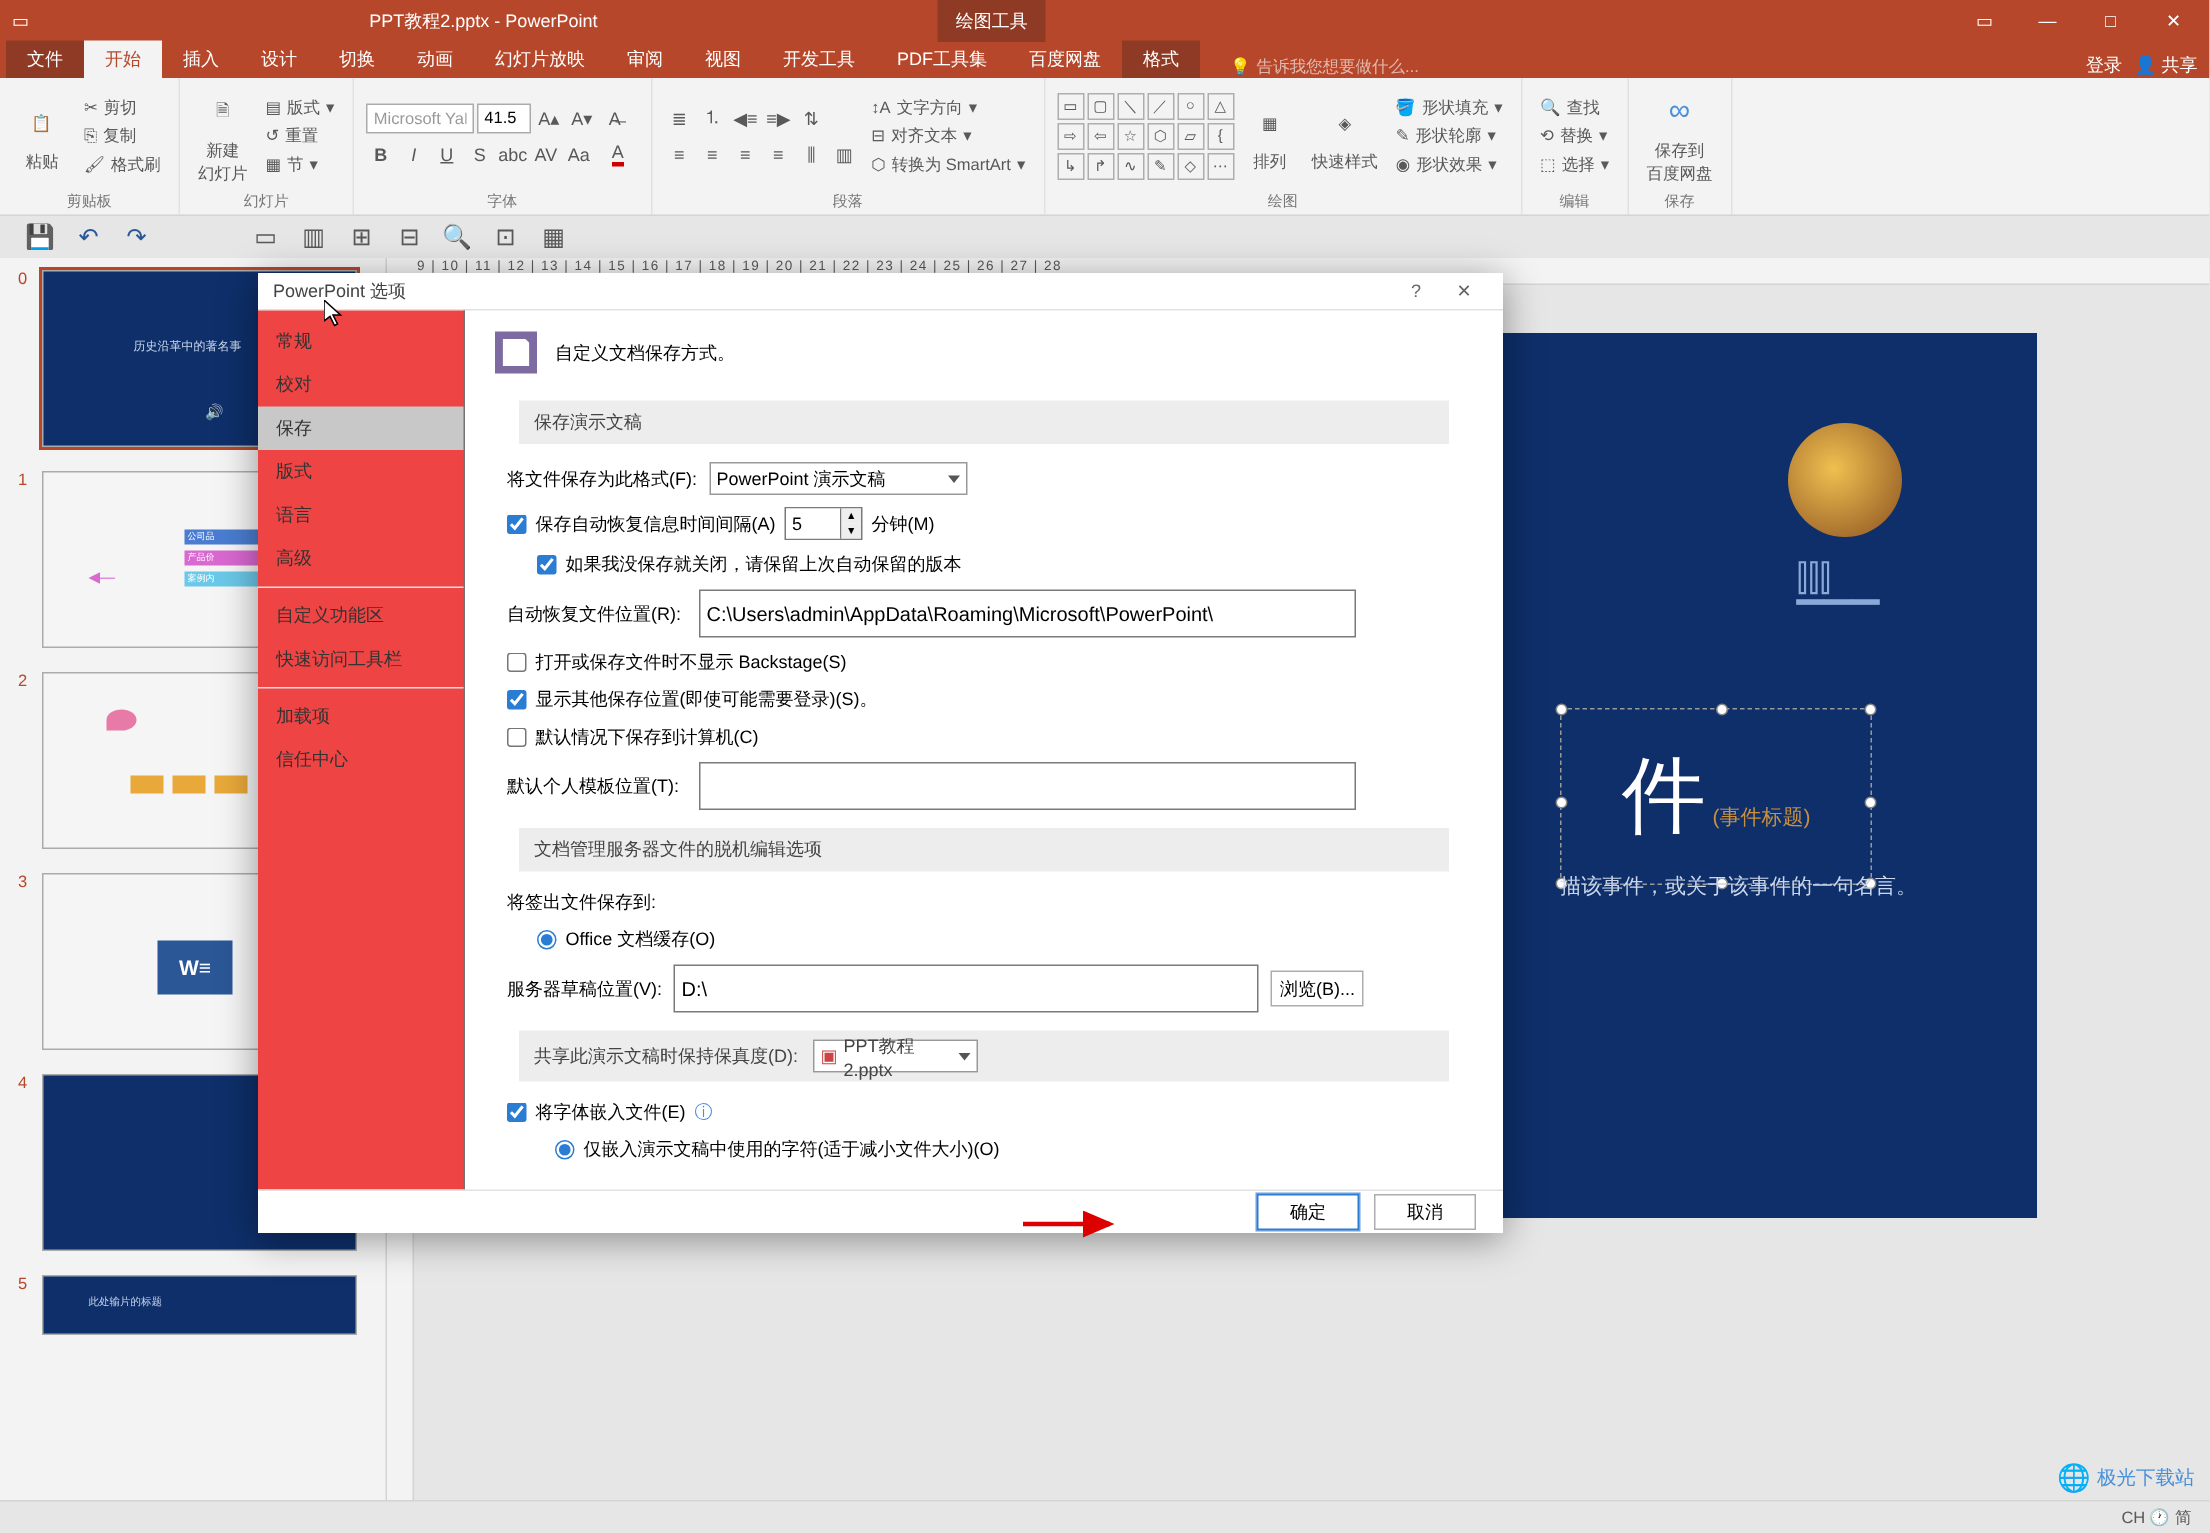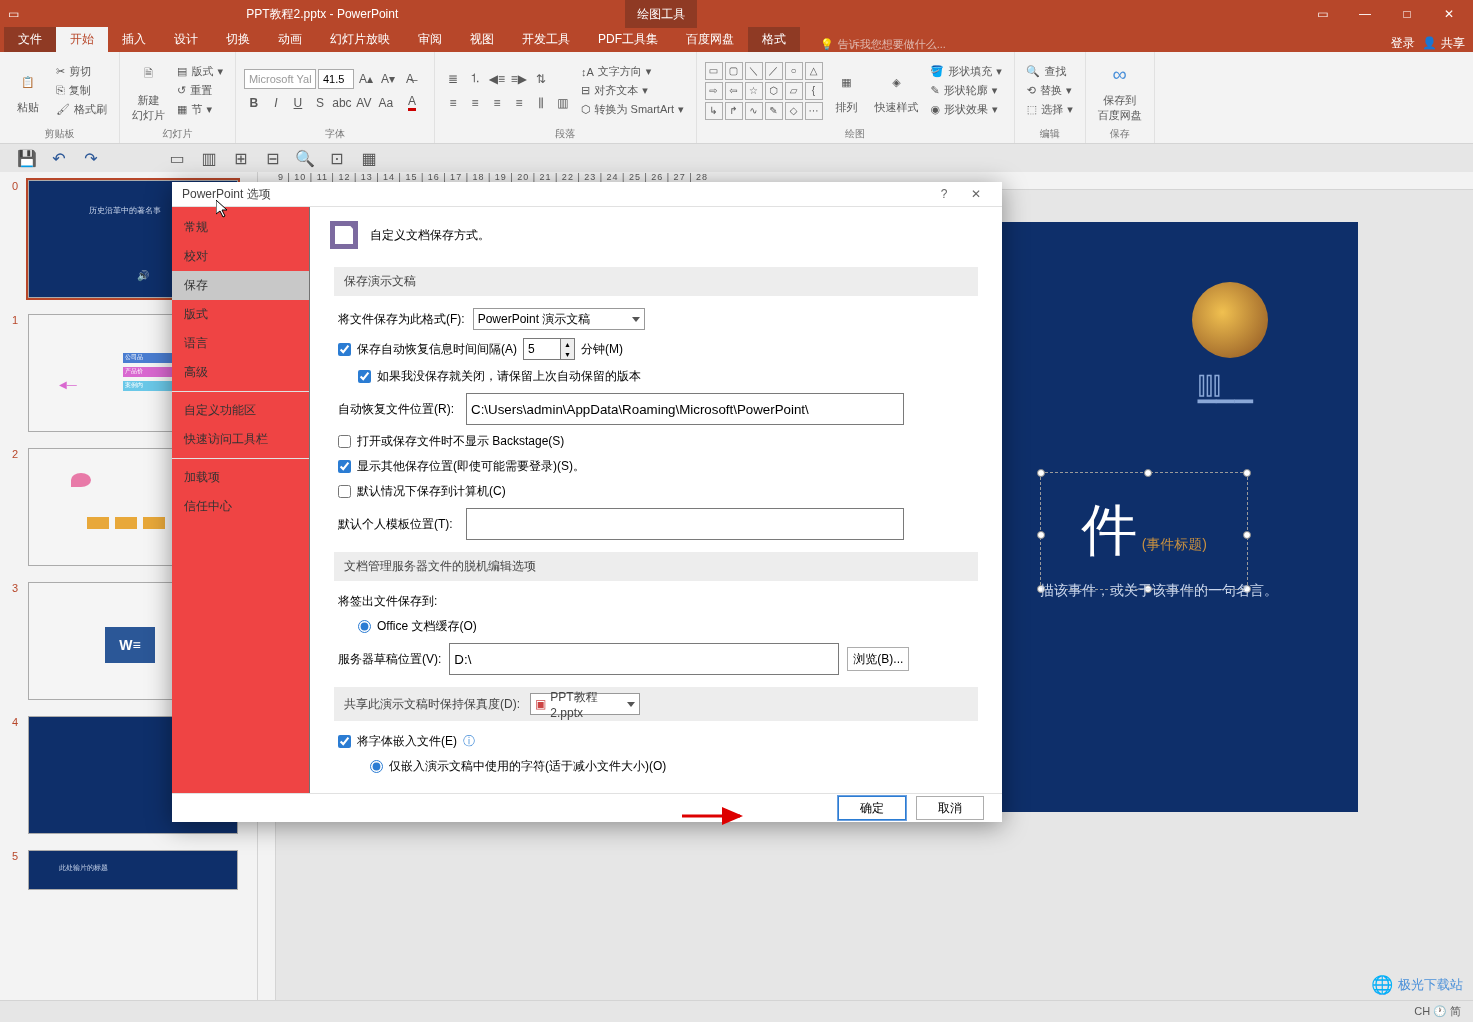--- a/index.html
+++ b/index.html
@@ -76,21 +76,21 @@
 .dialog-body { flex: 1; display: flex; border-top: 1px solid #e1e1e1; }
 .dialog-nav { width: 138px; background: #ef4444; border-right: 1px solid #737373; padding-top: 6px; }
 .dialog-nav .nav-item { padding: 6px 12px; cursor: pointer; color: #333; }
 .dialog-nav .nav-item.active { background: #c8c8c8; }
 .dialog-content { flex: 1; padding: 14px 20px 14px 20px; overflow-y: auto; position: relative; }
 .dialog-content::-webkit-scrollbar { width: 16px; }
 .dialog-content::-webkit-scrollbar-thumb { background: #c1c1c1; }
 .dlg-head { display: flex; align-items: center; gap: 12px; margin-bottom: 18px; }
 .dlg-head .disk-icon { width: 28px; height: 28px; background: #7c6aa0; display: flex; align-items: center; justify-content: center; }
 .dlg-head .disk-icon::before { content: ""; width: 18px; height: 18px; background: #fff; clip-path: polygon(0 0, 85% 0, 100% 15%, 100% 100%, 0 100%); }
-.section-head { background: #ededed; padding: 6px 10px; color: #444; margin: 8px 4px; }
+.section-head { background: #ededed; padding: 6px 10px; color: #444; margin: 8px 16px; }
 .form-row { display: flex; align-items: center; gap: 8px; padding: 4px 8px; }
 .form-row label { min-width: 120px; text-align: left; }
 .combo { height: 22px; border: 1px solid #999; background: #fff; padding: 0 4px; display: flex; align-items: center; justify-content: space-between; }
 .combo .arrow { border-left: 4px solid transparent; border-right: 4px solid transparent; border-top: 5px solid #555; }
 .text-input { height: 32px; border: 1px solid #7a7a7a; padding: 0 4px; background: #fff; }
 .spinner { width: 52px; height: 22px; border: 1px solid #7a7a7a; display: flex; }
 .spinner input { width: 36px; border: none; padding: 0 4px; font-size: 12px; }
 .spinner .spins { width: 14px; display: flex; flex-direction: column; border-left: 1px solid #7a7a7a; }
 .spinner .spins div { flex: 1; display: flex; align-items: center; justify-content: center; font-size: 7px; background: #eee; }
 .checkbox-row { display: flex; align-items: center; gap: 6px; padding: 4px 8px 4px 20px; }
@@ -98,21 +98,21 @@
 .checkbox-row input[type=radio] { width: 13px; height: 13px; accent-color: #2b7cd3; }
 .dlg-footer { height: 44px; border-top: 1px solid #e1e1e1; display: flex; align-items: center; justify-content: flex-end; gap: 10px; padding-right: 18px; position: relative; }
 .dlg-btn-primary { width: 68px; height: 24px; border: 1px solid #2b7cd3; background: #fff; cursor: pointer; font-size: 12px; outline: 1px solid #6aa0e0; }
 .dlg-btn-secondary { width: 68px; height: 24px; border: 1px solid #adadad; background: #fff; cursor: pointer; font-size: 12px; }
 .red-arrow { position: absolute; pointer-events: none; }
 .red-arrow.a1 { left: 272px; top: 328px; width: 50px; height: 22px; }
 .watermark { position: absolute; right: 10px; bottom: 26px; font-size: 13px; color: #4a90d9; display: flex; align-items: center; gap: 4px; z-index: 200; }
 .cursor-ptr { position: absolute; left: 216px; top: 200px; z-index: 101; font-size: 14px; color: #000; pointer-events: none; }
 
 
-.thumb-title-bar { position: absolute; left: 60px; top: 24px; font-size: 8px; color: #c9d6ec; }
+.thumb-title-bar { position: absolute; left: 60px; top: 44px; font-size: 8px; color: #c9d6ec; }
 .thumb-speaker { position: absolute; left: 108px; bottom: 16px; color: #8aa8d8; font-size: 10px; }
 .thumb-blocks { position: absolute; left: 94px; top: 38px; display: flex; flex-direction: column; gap: 4px; }
 .thumb-block { width: 56px; height: 10px; background: #4a7dd1; font-size: 6px; color: #fff; padding-left: 2px; }
 .thumb-arrow-left { position: absolute; left: 30px; top: 64px; color: #d968d0; font-size: 10px; }
 .thumb-pink { position: absolute; left: 42px; top: 24px; width: 20px; height: 14px; background: #e87aa8; border-radius: 50% 50% 50% 0; }
 .thumb-orange-row { position: absolute; left: 58px; bottom: 36px; display: flex; gap: 6px; }
 .thumb-orange { width: 22px; height: 12px; background: #e8a83a; }
 .thumb-word { position: absolute; left: 76px; top: 44px; width: 50px; height: 36px; background: #2b5797; display: flex; align-items: center; justify-content: center; color: #fff; font-size: 14px; font-weight: bold; }
 .thumb-einstein { position: absolute; left: 150px; top: 52px; width: 38px; height: 38px; border-radius: 50%; background: #666; }
 .thumb-small-title { position: absolute; left: 30px; top: 12px; font-size: 7px; color: #c9d6ec; }

